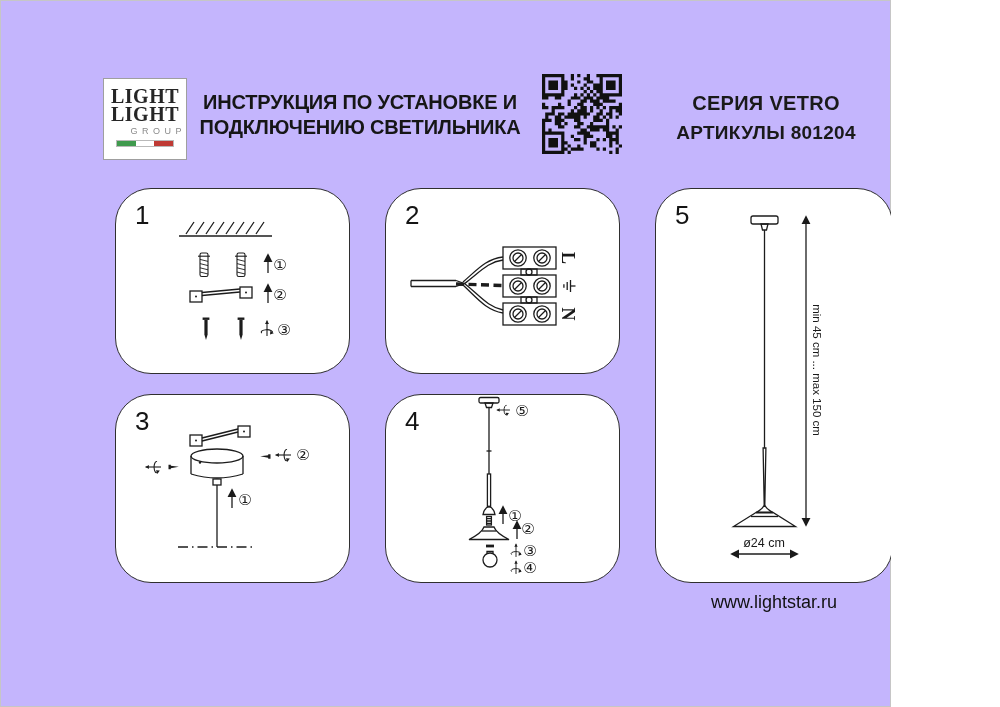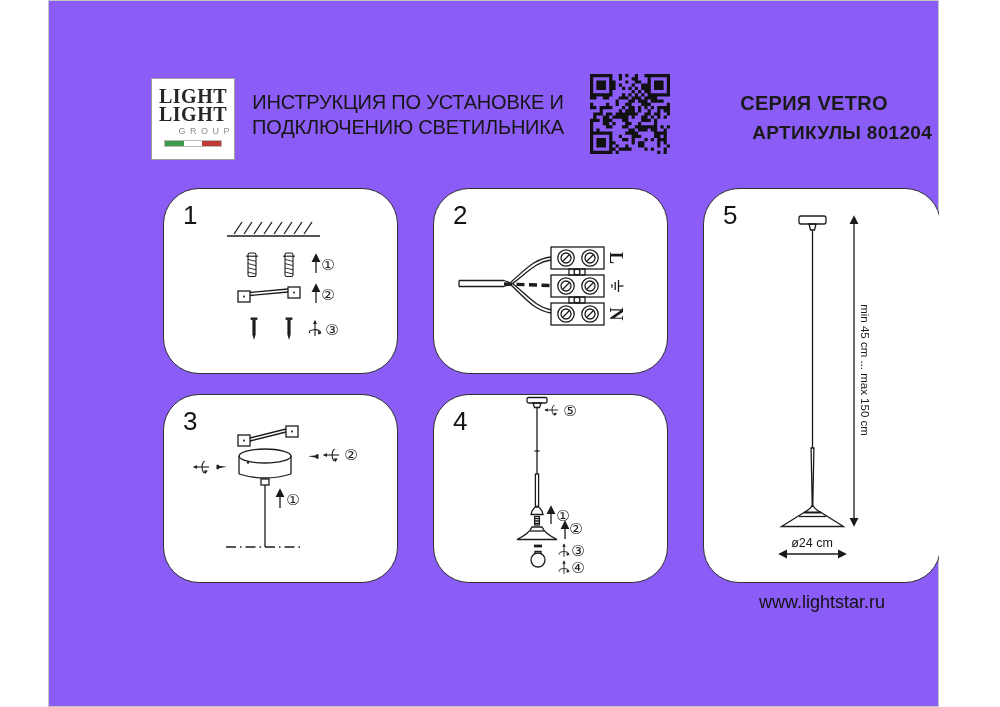--- a/index.html
+++ b/index.html
@@ -1,30 +1,30 @@
 <!DOCTYPE html>
 <html><head>
 <meta charset="utf-8">
 <style>
   html,body{margin:0;padding:0;background:#fff;}
-  .page{position:relative;width:891px;height:707px;background:#8b5cf6;overflow:hidden;
+  .page{position:relative;width:891px;height:707px;background:#c4b5fd;overflow:hidden;
         font-family:"Liberation Sans",sans-serif;color:#1a1a1a;
-        box-shadow:inset 0 0 0 1px #c6c6c6;margin-left:48px;}
+        box-shadow:inset 0 0 0 1px #c6c6c6;}
   
   .logo{position:absolute;left:103px;top:78px;width:84px;height:82px;border:1px solid #9f9f9f;
         text-align:center;box-sizing:border-box;padding-top:8px;background:#fff;}
   .logo .big{font-family:"Liberation Serif",serif;font-weight:bold;font-size:20px;line-height:18px;color:#262626;letter-spacing:.5px;}
   .logo .group{font-size:9px;letter-spacing:4.5px;color:#8a8a8a;margin-top:3px;padding-left:4px;text-align:right;}
   .flag{width:56px;height:5px;margin:4px auto 0;border:1px solid #b9b9b9;display:flex;}
   .flag div{flex:1;}
   .title{position:absolute;left:160px;top:90px;width:400px;text-align:center;
-         font-weight:normal;font-size:20px;line-height:25px;color:#161616;letter-spacing:-.2px;}
+         font-weight:bold;font-size:20px;line-height:25px;color:#161616;letter-spacing:-.2px;}
   .series{position:absolute;left:648px;top:92px;width:236px;text-align:center;}
   .series .s1{font-weight:bold;font-size:20px;letter-spacing:.3px;}
-  .series .s2{font-weight:bold;font-size:19px;margin-top:7px;letter-spacing:.3px;text-align:right;}
+  .series .s2{font-weight:bold;font-size:19px;margin-top:7px;letter-spacing:.3px;}
   #qr{position:absolute;left:542px;top:74px;}
   
   .panel{position:absolute;border:1.5px solid #2f2f2f;border-radius:36px;box-sizing:border-box;background:#fff;}
   .p1{left:115px;top:188px;width:235px;height:186px;}
   .p2{left:385px;top:188px;width:235px;height:186px;}
   .p3{left:115px;top:394px;width:235px;height:189px;}
   .p4{left:385px;top:394px;width:235px;height:189px;}
   .p5{left:655px;top:188px;width:238px;height:395px;}
   .pnum{position:absolute;left:19px;top:11px;font-size:26px;color:#141414;}
   .panel svg.art{position:absolute;left:0;top:0;}

